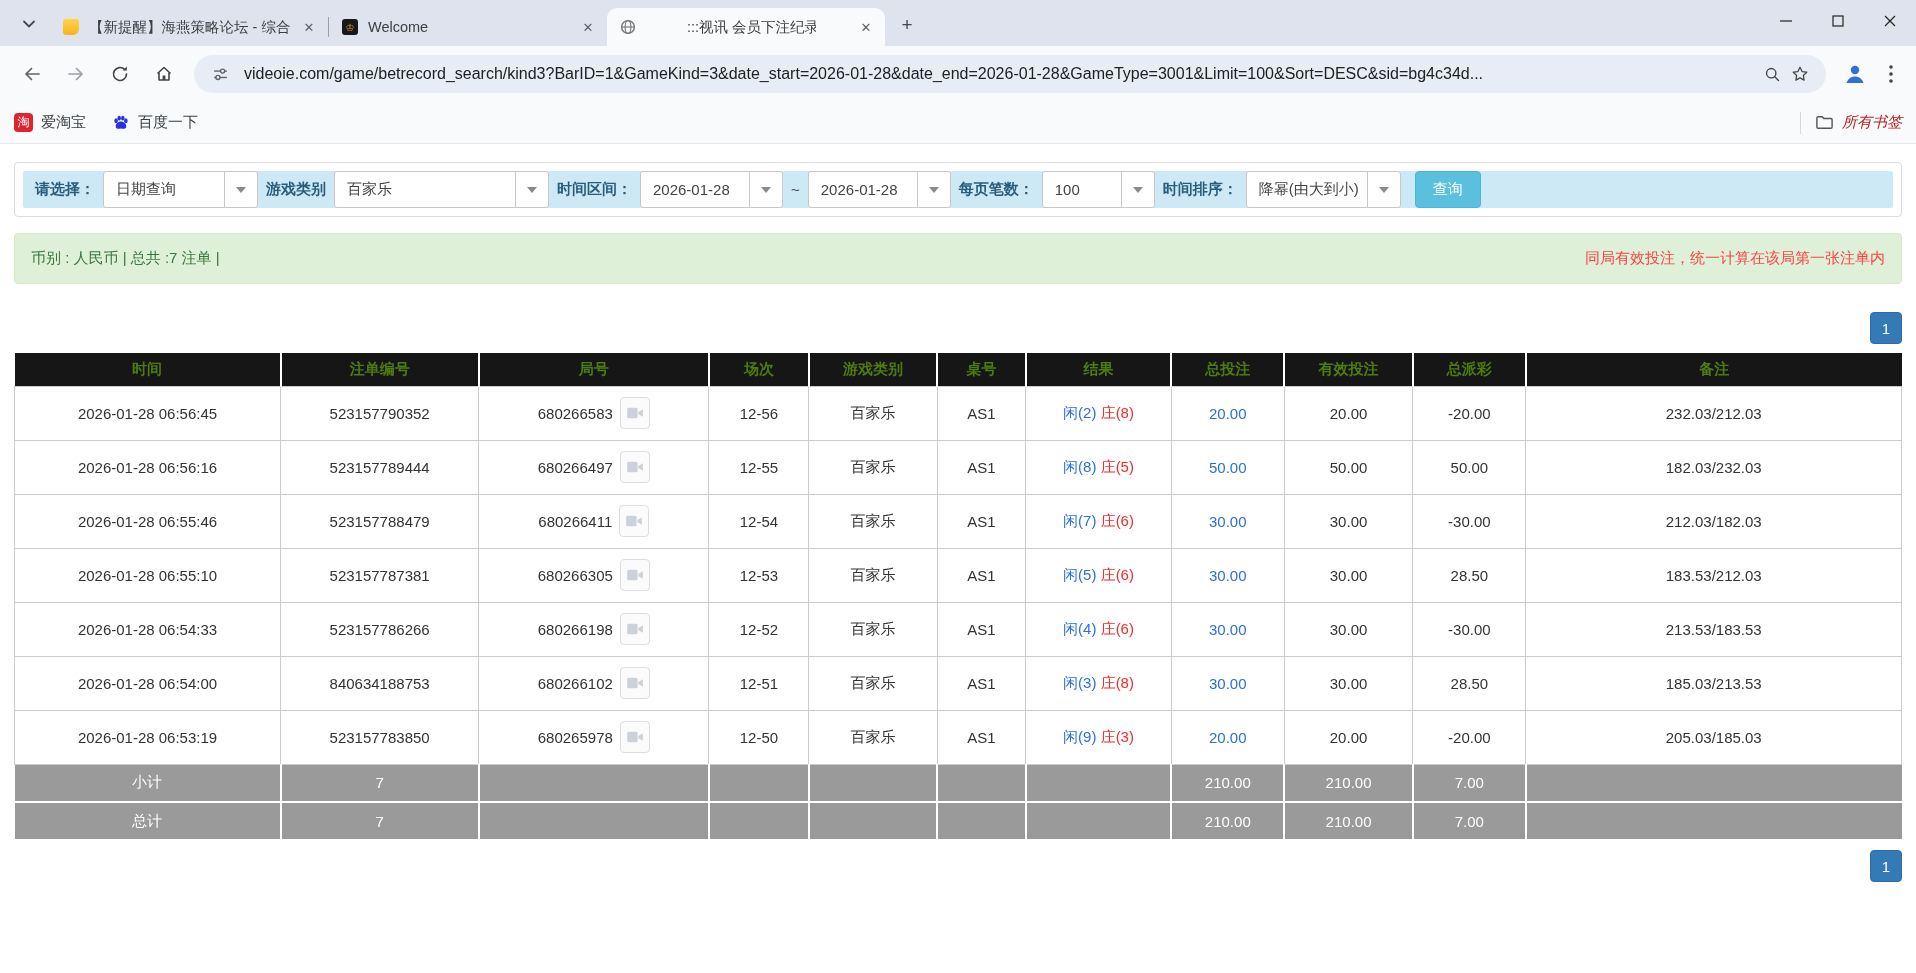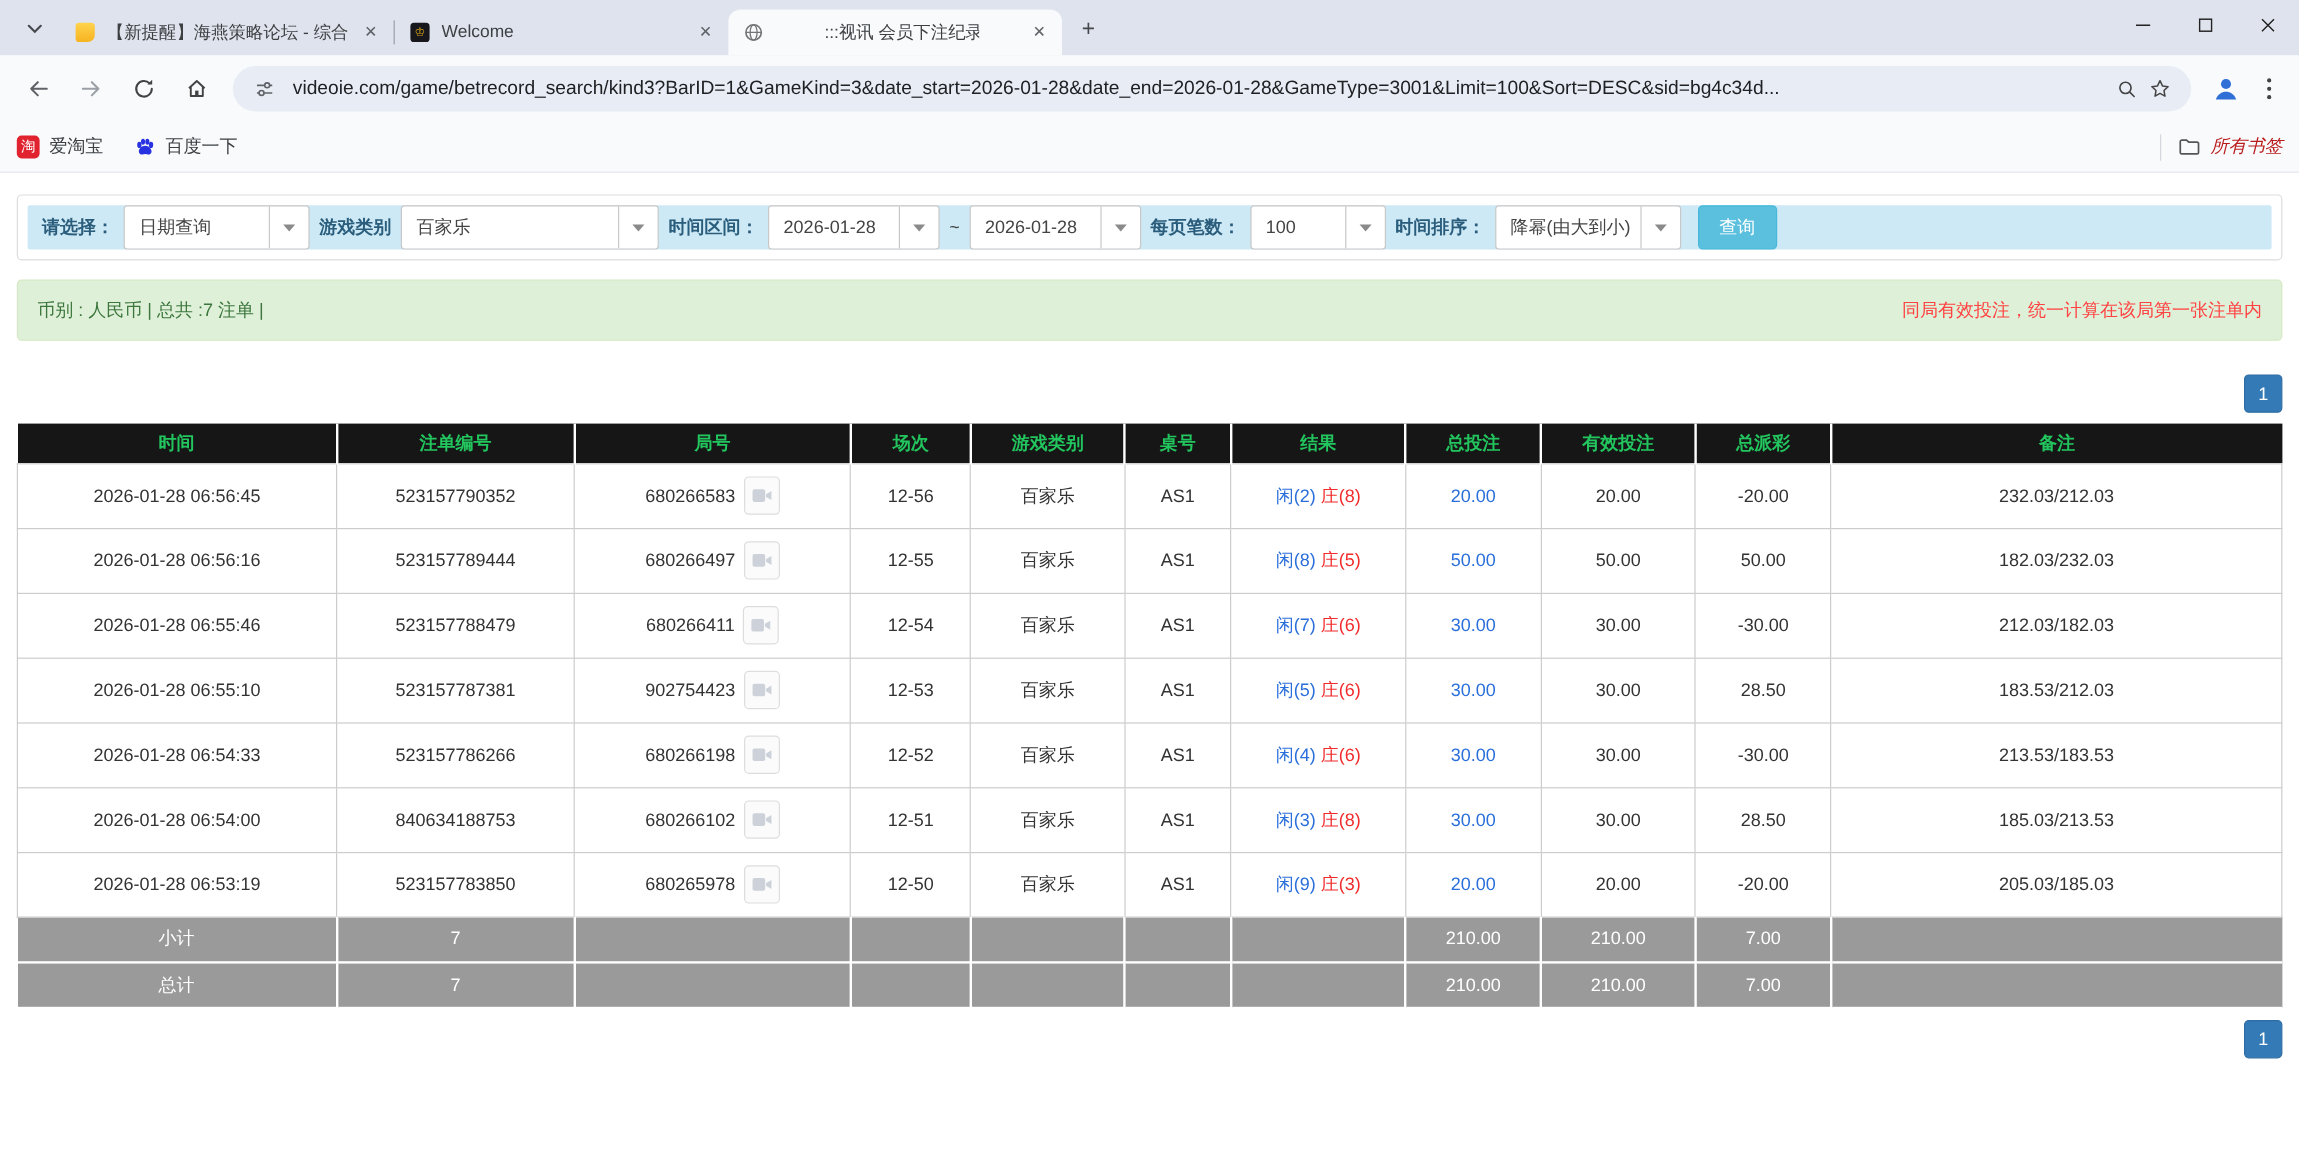--- a/index.html
+++ b/index.html
@@ -61,21 +61,21 @@
   .info-bar { margin-top:16px; background:#dff0d8; border:1px solid #d6e9c6; border-radius:4px; padding:15px 16px; display:flex; align-items:center; justify-content:space-between; }
   .info-left { font-size:15px; color:#3c763d; }
   .info-right { font-size:15px; color:#ff4242; }
 
   .pager-row { display:flex; justify-content:flex-end; }
   .pager-top { margin-top:28px; margin-bottom:9px; }
   .pager-bottom { margin-top:9px; }
   .page-box { min-width:32px; height:32px; background:#337ab7; border:1px solid #2e6da4; border-radius:4px; color:#fff; font-size:15px; display:flex; align-items:center; justify-content:center; cursor:pointer; }
 
   table.bet-table { width:100%; border-collapse:collapse; table-layout:fixed; }
-  .bet-table thead th { background:#161616; color:#22c55e; font-size:15px; font-weight:bold; height:33px; border-right:2px solid #fff; }
+  .bet-table thead th { background:#161616; color:#4d7c0f; font-size:15px; font-weight:bold; height:33px; border-right:2px solid #fff; }
   .bet-table thead th:last-child { border-right:none; }
   .bet-table tbody td { border:1px solid #ccc; height:54px; text-align:center; font-size:15px; color:#333; background:#fff; }
   .round-cell-inner { display:inline-flex; align-items:center; gap:7px; }
   .video-btn { width:30px; height:32px; background:#fbfbfb; border:1px solid #ddd; border-radius:4px; display:inline-flex; align-items:center; justify-content:center; cursor:pointer; }
   .res-player { color:#2b6fdb; }
   .res-banker { color:#f22c2c; }
   .amt-link { color:#2b6fdb; cursor:pointer; }
   .neg { color:#f22c2c; }
   .bet-table tr.sum-row td { background:#9a9a9a; color:#fff; height:38px; border:none; border-right:2px solid #fff; border-bottom:2px solid #fff; font-size:15px; }
   .bet-table tr.sum-row td:last-child { border-right:none; }
@@ -379,21 +379,21 @@
           <td><span class="res-player">闲(7)</span> <span class="res-banker">庄(6)</span></td>
           <td><span class="amt-link">30.00</span></td>
           <td>30.00</td>
           <td class="neg">-30.00</td>
           <td>212.03/182.03</td>
         </tr>
         <tr>
           <td>2026-01-28 06:55:10</td>
           <td>523157787381</td>
           <td><span class="round-cell-inner">
-              <span>902754423</span>
+              <span>680266305</span>
               <button class="video-btn">
                 <svg width="18" height="16" viewBox="0 0 24 20">
                   <rect x="1.5" y="3" width="14" height="14" rx="2" fill="#cdd2da"></rect>
                   <path d="M16.5 8.5l6-3.5v10l-6-3.5z" fill="#cdd2da"></path>
                 </svg>
               </button>
             </span></td>
           <td>12-53</td>
           <td>百家乐</td>
           <td>AS1</td>

